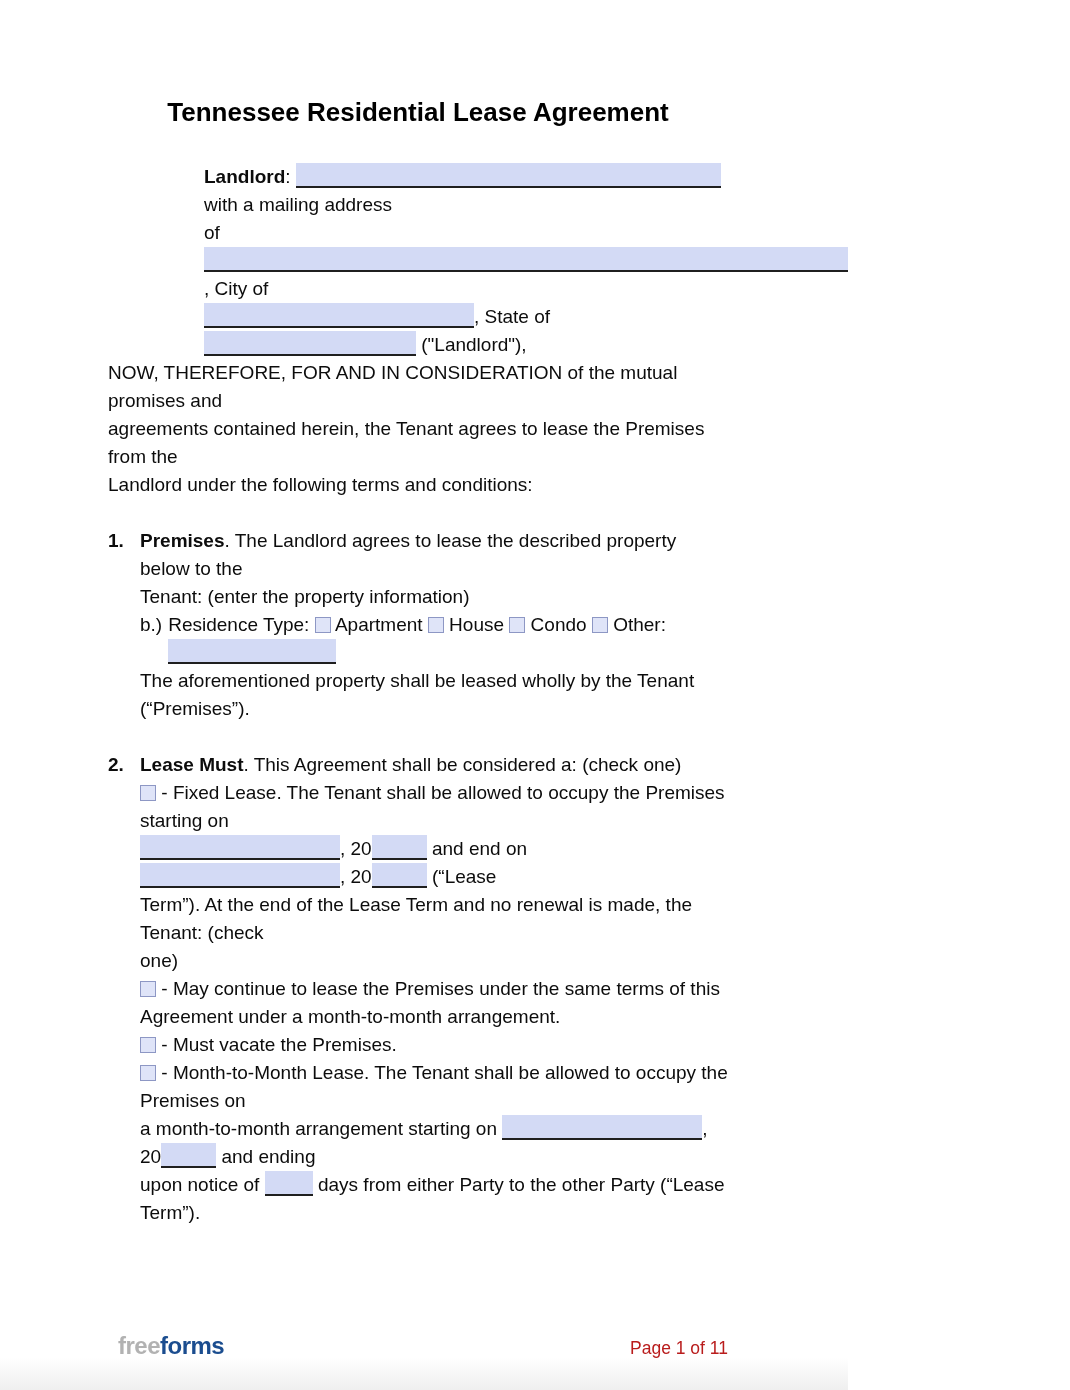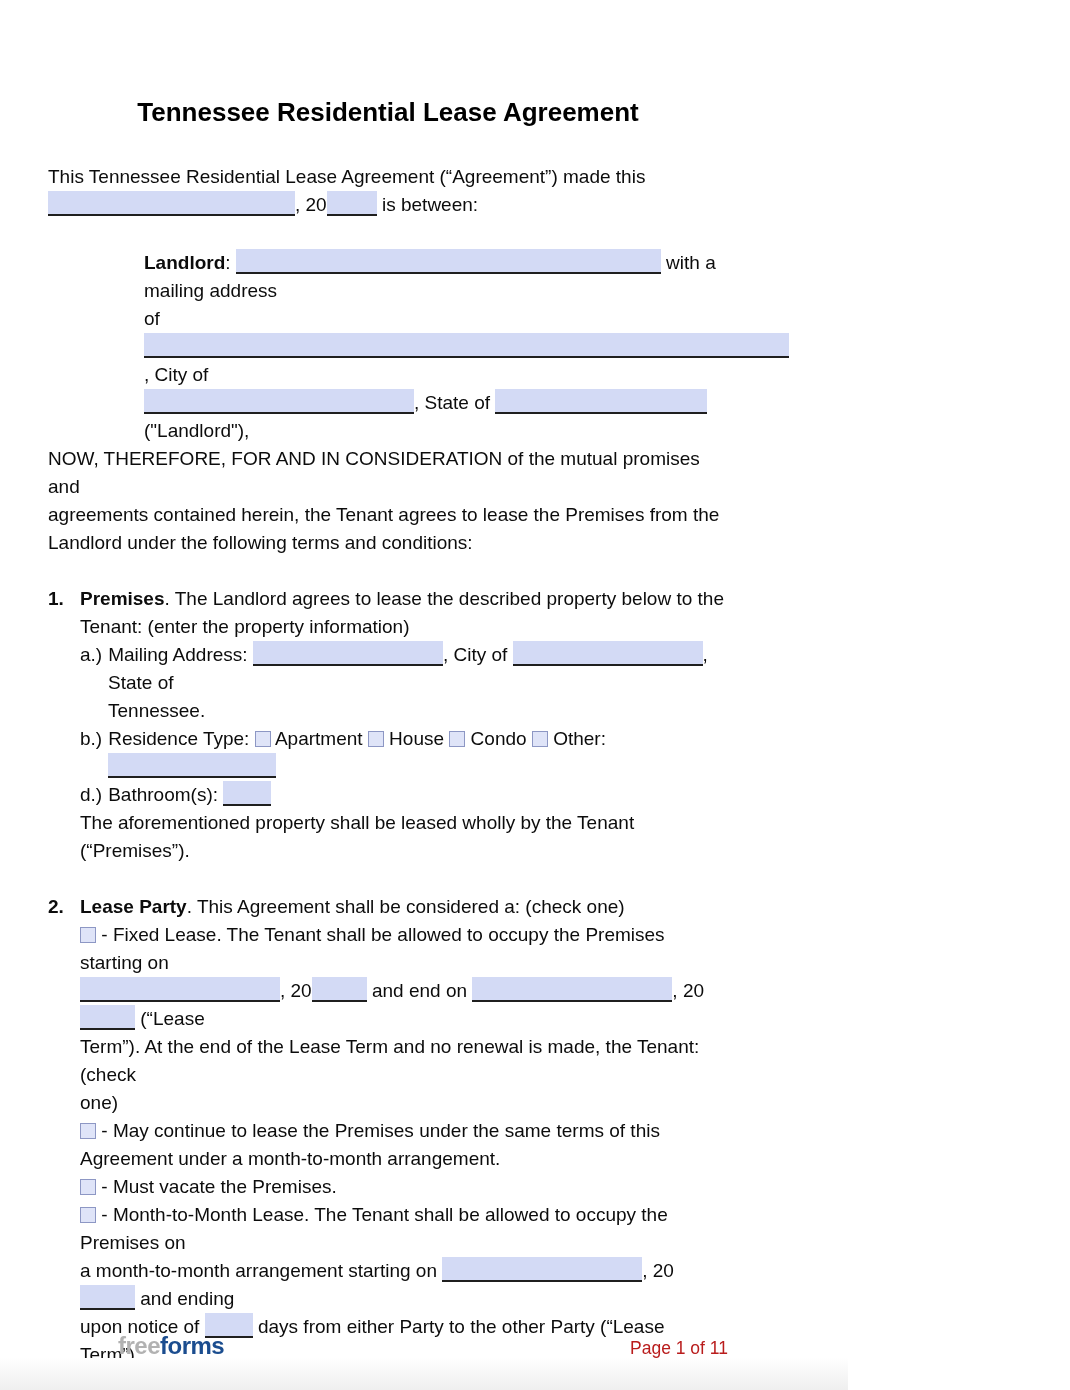--- a/index.html
+++ b/index.html
@@ -4,21 +4,21 @@
 <style>
   html,body{margin:0;padding:0;background:#ffffff;}
   .page{
     position:relative;
     width:848px;height:1390px;
     background:#ffffff;
     font-family:"Liberation Sans","DejaVu Sans",sans-serif;
     font-size:19px;line-height:28px;color:#0c0c0c;
     overflow:hidden;
     box-sizing:border-box;
-    padding:97px 120px 0 48px;
+    padding:97px 120px 0 108px;
   }
   h1.doc-title{
     font-size:26px;line-height:30px;font-weight:bold;
     text-align:center;margin:0 0 36px 0;color:#000;
   }
   p.para{margin:0;}
   .mt12{margin-top:12px;}
   .mt28{margin-top:28px;}
   .mt4{margin-top:4px;}
   .mt6{margin-top:6px;}
@@ -62,43 +62,40 @@
     pointer-events:none;
   }
 </style>
 </head>
 <body>
 
 <div class="page">
 
   <h1 class="doc-title">Tennessee Residential Lease Agreement</h1>
 
-  <p class="para">This Tennessee Residential Lease Agreement (“Agreement”) made this<br><span class="blank" style="width: 247px;"></span>, 20<span class="blank" style="width: 50px;"></span> is between:</p>
 
   <div class="indent-block">
     <p class="para"><strong>Landlord</strong>: <span class="blank" style="width: 425px;"></span> with a mailing address<br>of <span class="blank" style="width: 645px;"></span>, City of<br><span class="blank" style="width: 270px;"></span>, State of <span class="blank" style="width: 212px;"></span> ("Landlord"),</p>
   </div>
 
   <p class="para mt28">NOW, THEREFORE, FOR AND IN CONSIDERATION of the mutual promises and<br>agreements contained herein, the Tenant agrees to lease the Premises from the<br>Landlord under the following terms and conditions:</p>
 
   <div class="section">
     <span class="sec-num">1.</span>
     <div class="sec-body">
       <p class="para"><strong>Premises</strong>. The Landlord agrees to lease the described property below to the<br>Tenant: (enter the property information)</p>
-      <p class="para sub-item"><span class="marker">a.)</span><span>Mailing Address: <span class="blank" style="width: 190px;"></span>, City of <span class="blank" style="width: 190px;"></span>, State of<br>Tennessee.</span></p>
       <p class="para sub-item mt4"><span class="marker">b.)</span><span>Residence Type: <span class="checkbox"></span> Apartment <span class="checkbox"></span> House <span class="checkbox"></span> Condo <span class="checkbox"></span> Other: <span class="blank" style="width: 168px;"></span></span></p>
-      <p class="para sub-item mt4"><span class="marker">d.)</span><span>Bathroom(s): <span class="blank" style="width: 48px;"></span></span></p>
       <p class="para mt6">The aforementioned property shall be leased wholly by the Tenant (“Premises”).</p>
     </div>
   </div>
 
   <div class="section">
     <span class="sec-num">2.</span>
     <div class="sec-body">
-      <p class="para"><strong>Lease Party</strong>. This Agreement shall be considered a: (check one)</p>
+      <p class="para"><strong>Lease Must</strong>. This Agreement shall be considered a: (check one)</p>
       <p class="para"><span class="checkbox"></span> - Fixed Lease. The Tenant shall be allowed to occupy the Premises starting on<br><span class="blank" style="width: 200px;"></span>, 20<span class="blank" style="width: 55px;"></span> and end on <span class="blank" style="width: 200px;"></span>, 20<span class="blank" style="width: 55px;"></span> (“Lease<br>Term”). At the end of the Lease Term and no renewal is made, the Tenant: (check<br>one)</p>
       <p class="para cb-option mt6"><span class="checkbox"></span> - May continue to lease the Premises under the same terms of this<br>Agreement under a month-to-month arrangement.</p>
       <p class="para cb-option mt4"><span class="checkbox"></span> - Must vacate the Premises.</p>
       <p class="para mt8"><span class="checkbox"></span> - Month-to-Month Lease. The Tenant shall be allowed to occupy the Premises on<br>a month-to-month arrangement starting on <span class="blank" style="width: 200px;"></span>, 20<span class="blank" style="width: 55px;"></span> and ending<br>upon notice of <span class="blank" style="width: 48px;"></span> days from either Party to the other Party (“Lease Term”).</p>
     </div>
   </div>
 
   <div class="footer-logo"><span class="free">free</span><span class="forms">forms</span></div>
   <div class="footer-page">Page 1 of 11</div>
 

